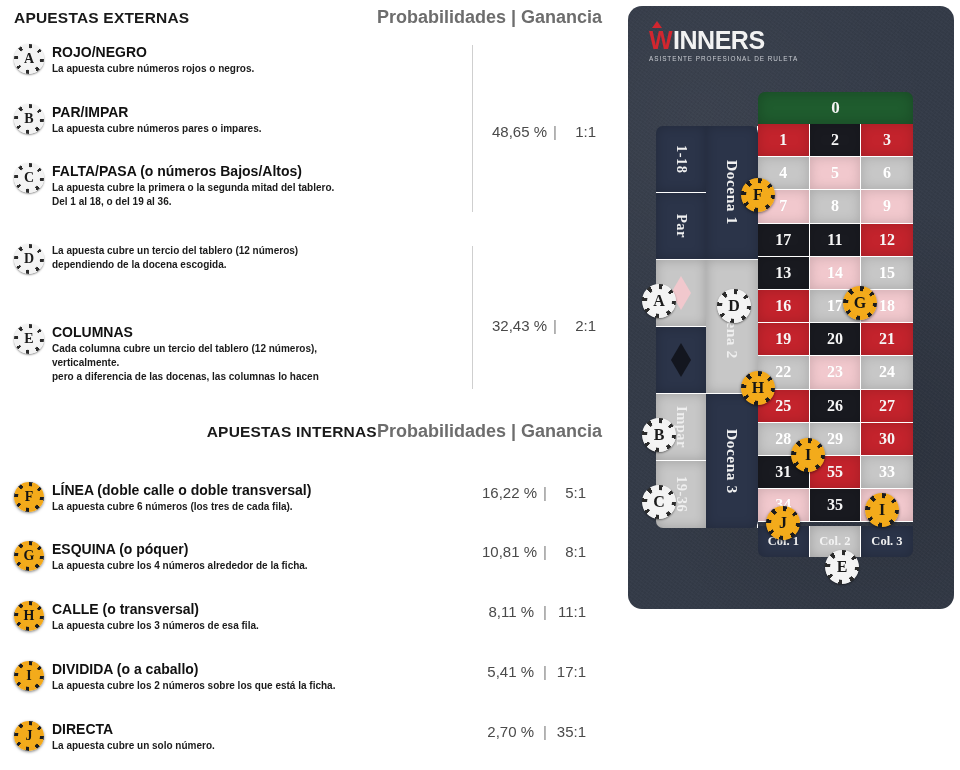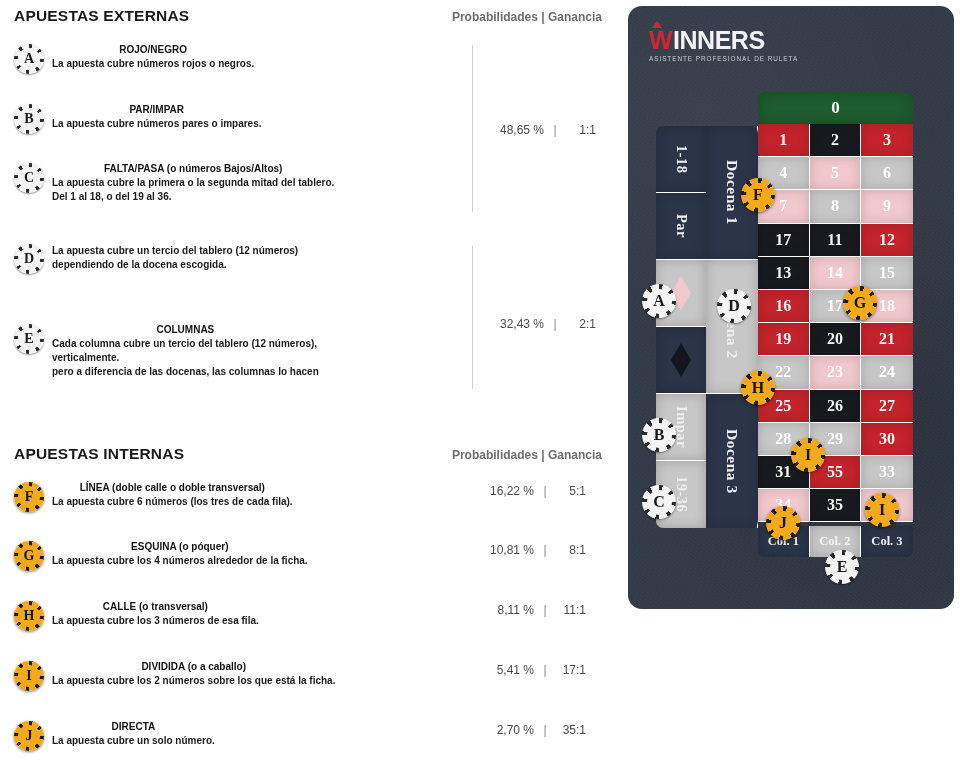--- a/index.html
+++ b/index.html
@@ -18,41 +18,40 @@
   }
 
   .section-head {
     position:absolute; left:14px; right:18px;
     display:flex; align-items:baseline; justify-content:space-between;
   }
   .section-title {
     font-size:15.5px; font-weight:bold; color:#1a1a1a; letter-spacing:.2px;
   }
   .section-cols {
-    font-size:12px; font-weight:bold; color:#6d6d6d; letter-spacing:0px;
+    font-size:18px; font-weight:bold; color:#6d6d6d; letter-spacing:0px;
   }
 
   .bet-row { position:absolute; left:14px; }
   .chip-badge {
     position:absolute; left:0; top:0;
     width:30px; height:30px;
   }
   .bet-text { margin-left:38px; }
   .bet-name {
-    font-size:10px; font-weight:bold; color:#111; line-height:1.28;
+    font-size:14px; font-weight:bold; color:#111; line-height:1.28;
     white-space:nowrap;
-    text-align:center;
   }
   .bet-desc {
     font-size:10px; color:#1b1b1b; line-height:1.42; font-weight:700;
   }
 
   .odds {
     position:absolute;
-    font-size:12px; color:#4a4a4a; white-space:nowrap;
+    font-size:15px; color:#4a4a4a; white-space:nowrap;
   }
   .odds .pct { display:inline-block; text-align:right; width:52px; }
   .odds .sep { display:inline-block; width:22px; text-align:center; color:#8a8a8a; }
   .odds .pay { display:inline-block; text-align:right; width:30px; }
 
   .vrule {
     position:absolute; width:1px; background:#cfcfcf;
   }
 
   
@@ -280,21 +279,21 @@
   <div class="vrule" style="left:472px; top:45px; height:167px;"></div>
   <div class="odds" style="left:492px; top:123px;">
     <span class="pct">48,65 %</span><span class="sep">|</span><span class="pay">1:1</span>
   </div>
 
   <div class="vrule" style="left:472px; top:246px; height:143px;"></div>
   <div class="odds" style="left:492px; top:317px;">
     <span class="pct">32,43 %</span><span class="sep">|</span><span class="pay">2:1</span>
   </div>
 
-  <div class="section-head" style="top:445px;">
+  <div class="section-head" style="top:421px;justify-content:flex-end;">
     <div class="section-title">APUESTAS INTERNAS</div>
     <div class="section-cols">Probabilidades | Ganancia</div>
   </div>
 
   <div class="bet-row" style="top:482px;">
     <div class="chip-badge">
       <div class="chip gold sz30">
           <div class="inner"></div>
           <div class="letter">F</div>
         </div>

